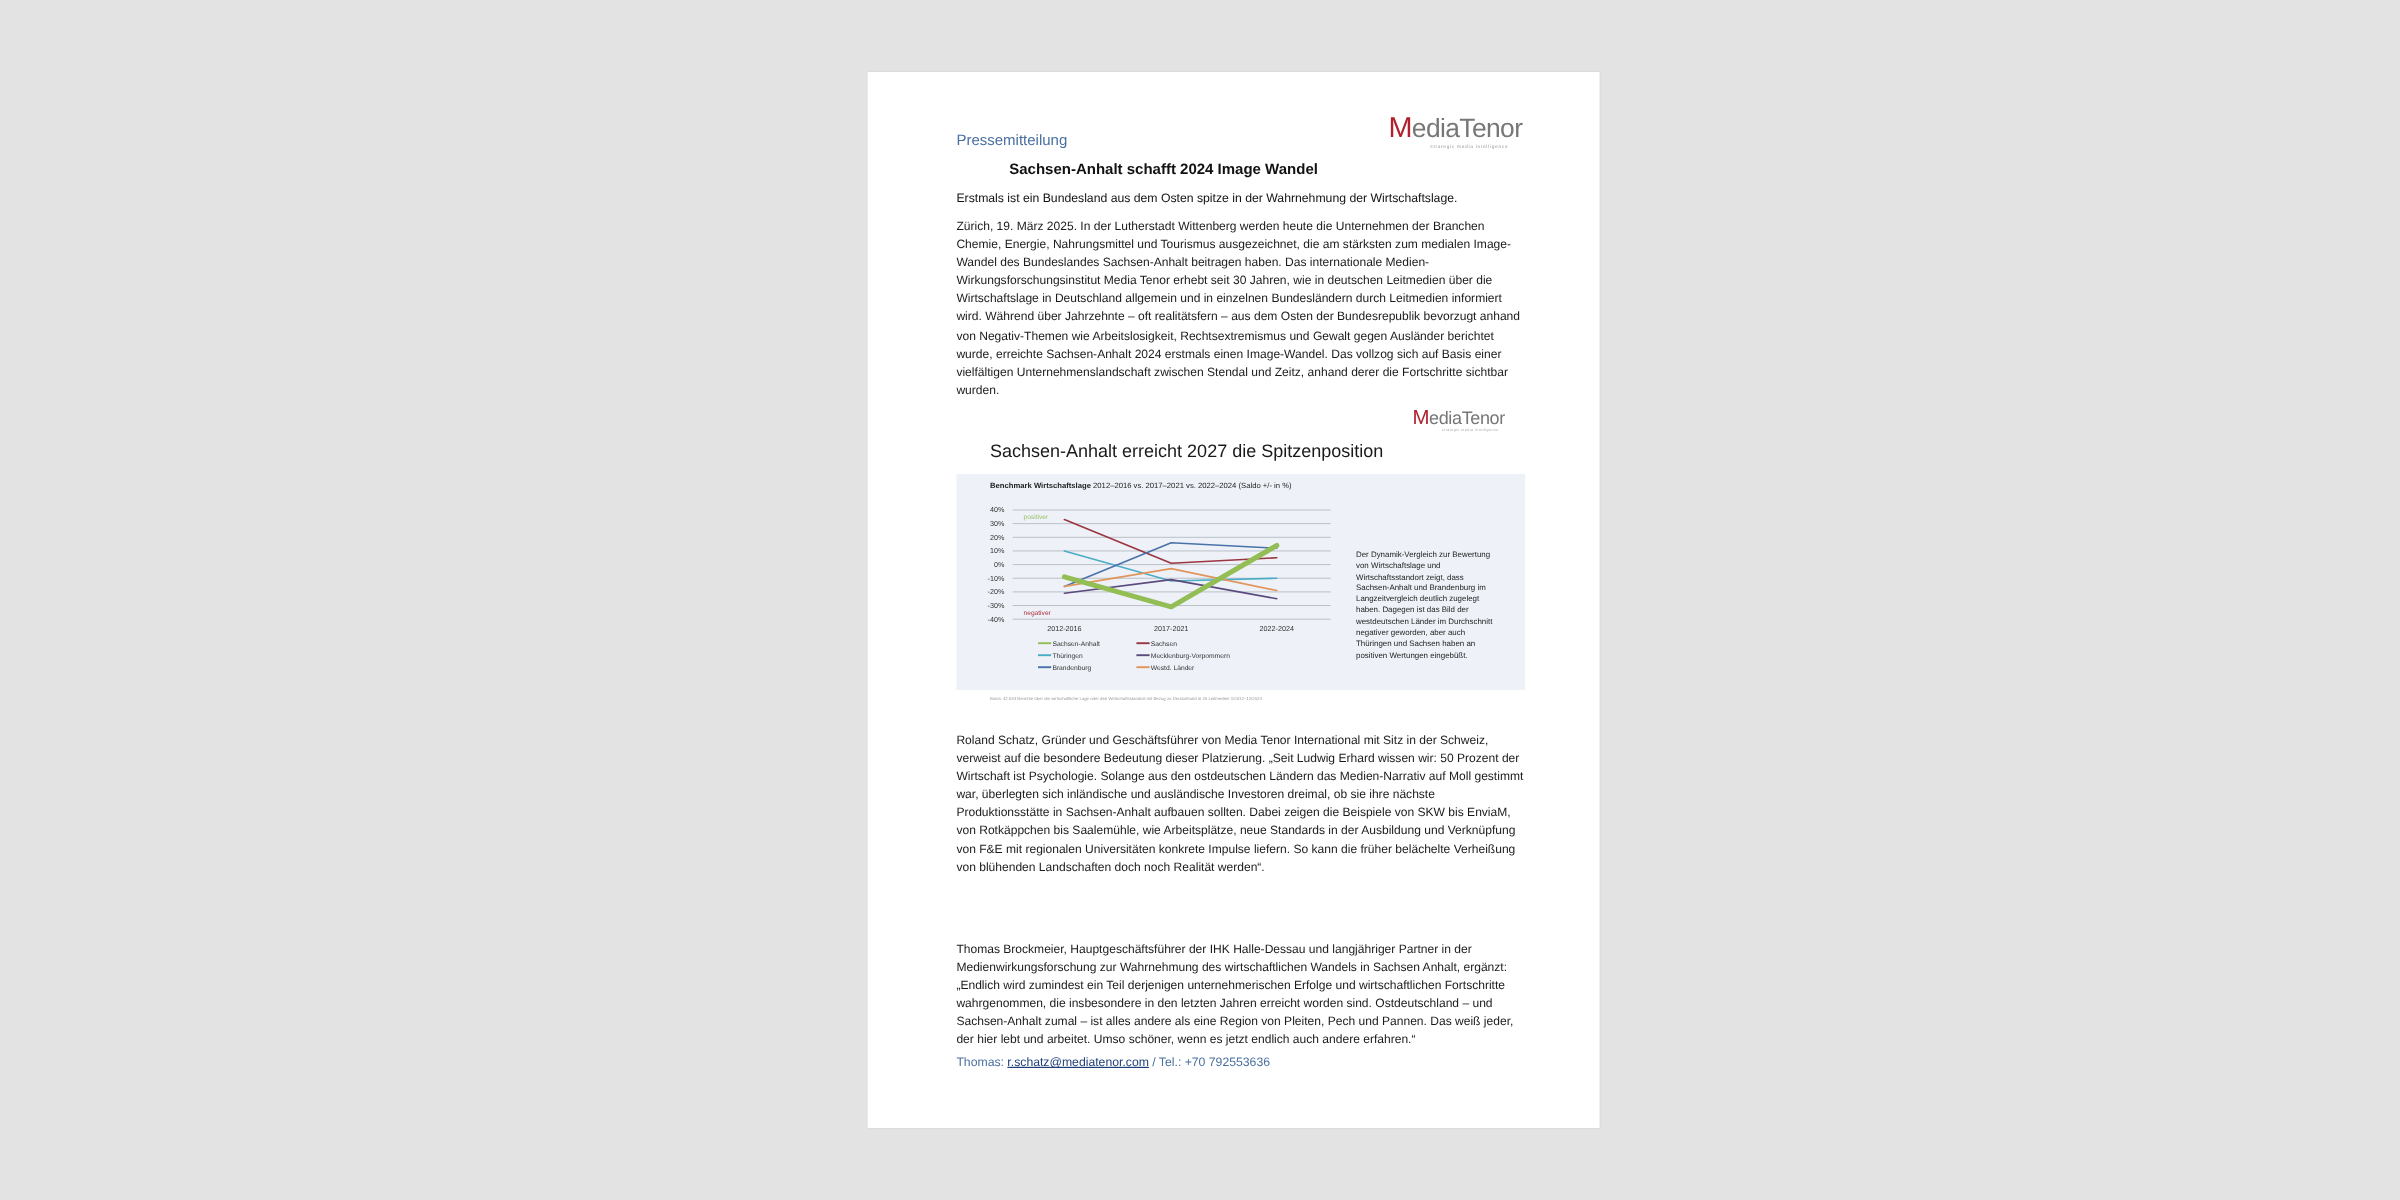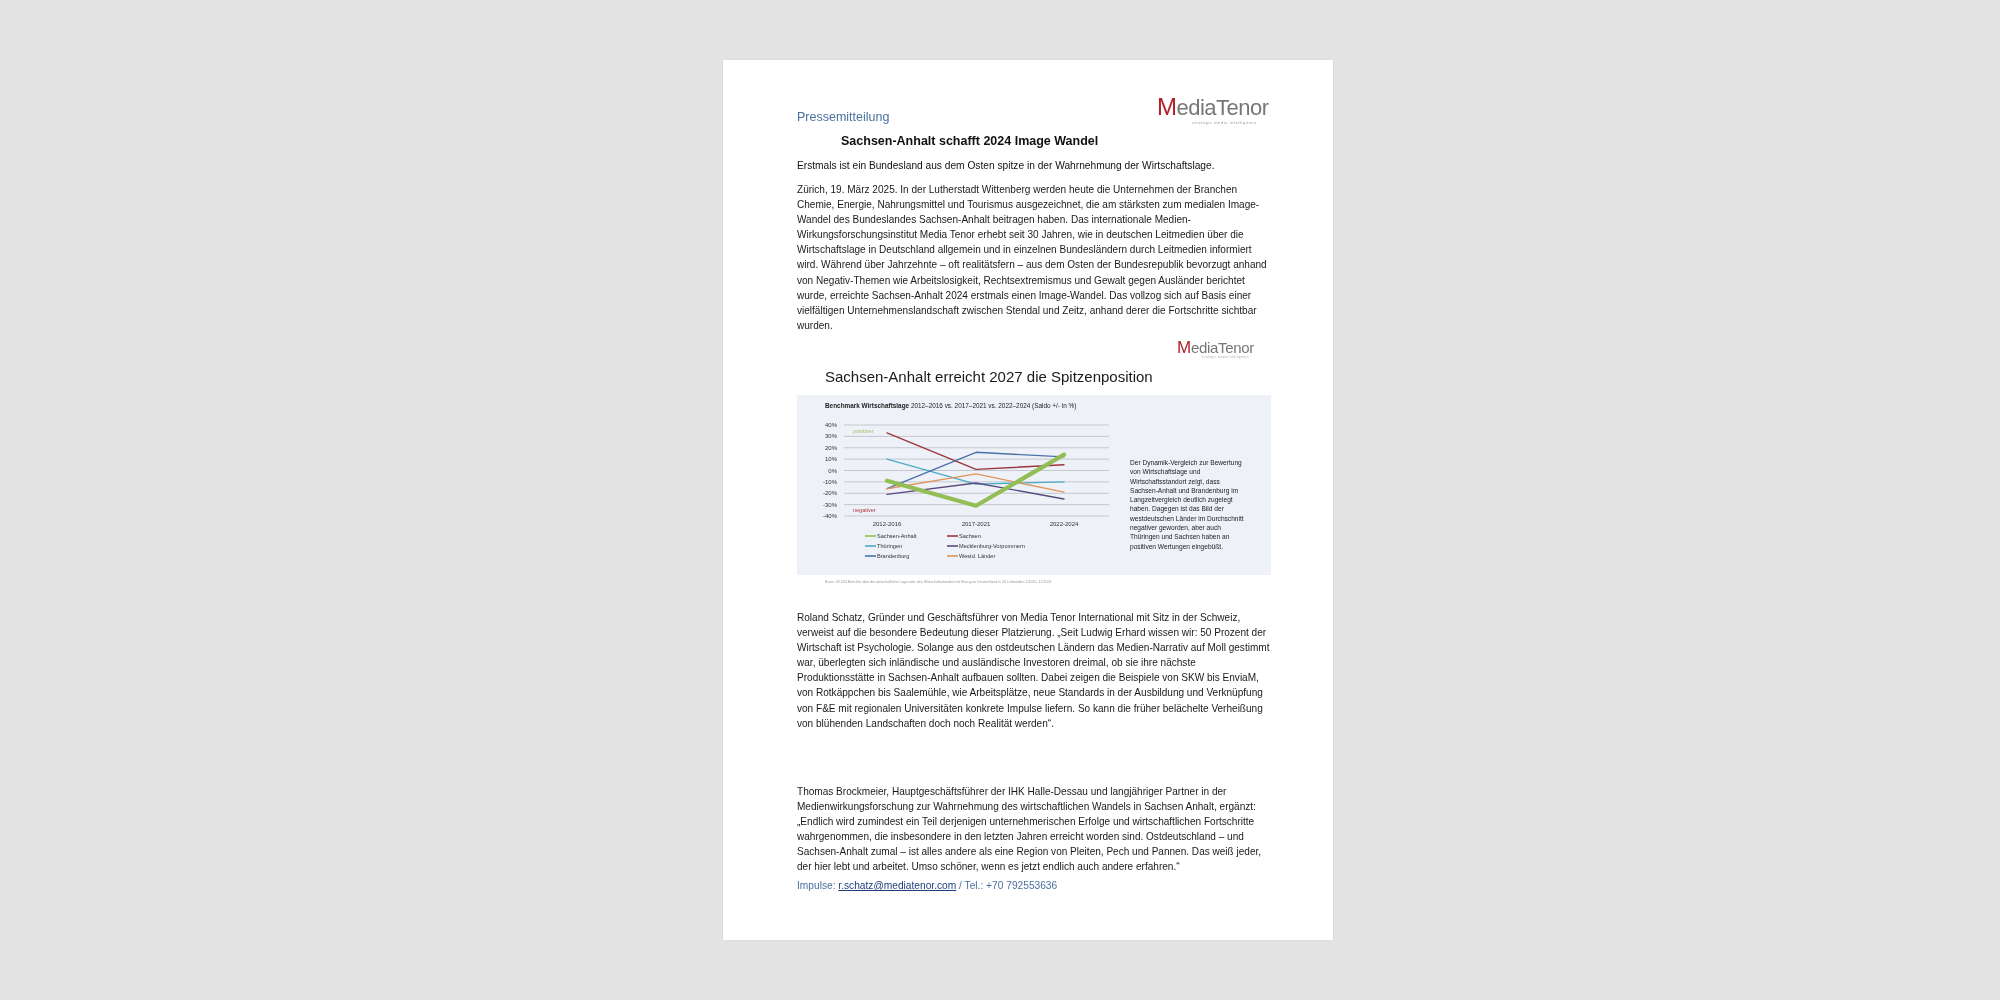--- a/index.html
+++ b/index.html
@@ -95,15 +95,15 @@
         <text x="162" y="163" font-size="5.6" fill="#333">Westd. Länder</text>
       </svg>
     <div class="chart-note">Der Dynamik-Vergleich zur Bewertung von Wirtschaftslage und Wirtschaftsstandort zeigt, dass Sachsen-Anhalt und Brandenburg im Langzeitvergleich deutlich zugelegt haben. Dagegen ist das Bild der westdeutschen Länder im Durchschnitt negativer geworden, aber auch Thüringen und Sachsen haben an positiven Wertungen eingebüßt.</div>
   </div>
   <div class="footnote">Basis: 42.534 Berichte über die wirtschaftliche Lage oder den Wirtschaftsstandort mit Bezug zu Deutschland in 20 Leitmedien 1/2012–12/2024</div>
 
   <div class="para p2">Roland Schatz, Gründer und Geschäftsführer von Media Tenor International mit Sitz in der Schweiz, verweist auf die besondere Bedeutung dieser Platzierung. „Seit Ludwig Erhard wissen wir: 50 Prozent der Wirtschaft ist Psychologie. Solange aus den ostdeutschen Ländern das Medien-Narrativ auf Moll gestimmt war, überlegten sich inländische und ausländische Investoren dreimal, ob sie ihre nächste Produktionsstätte in Sachsen-Anhalt aufbauen sollten. Dabei zeigen die Beispiele von SKW bis EnviaM, von Rotkäppchen bis Saalemühle, wie Arbeitsplätze, neue Standards in der Ausbildung und Verknüpfung von F&amp;E mit regionalen Universitäten konkrete Impulse liefern. So kann die früher belächelte Verheißung von blühenden Landschaften doch noch Realität werden“.</div>
   <div class="para p3">Thomas Brockmeier, Hauptgeschäftsführer der IHK Halle-Dessau und langjähriger Partner in der Medienwirkungsforschung zur Wahrnehmung des wirtschaftlichen Wandels in Sachsen Anhalt, ergänzt: „Endlich wird zumindest ein Teil derjenigen unternehmerischen Erfolge und wirtschaftlichen Fortschritte wahrgenommen, die insbesondere in den letzten Jahren erreicht worden sind. Ostdeutschland – und Sachsen-Anhalt zumal – ist alles andere als eine Region von Pleiten, Pech und Pannen. Das weiß jeder, der hier lebt und arbeitet. Umso schöner, wenn es jetzt endlich auch andere erfahren.“</div>
 
   <div class="contact">
-    <span>Impulse: </span><a>r.schatz@mediatenor.com</a><span> / Tel.: +70 792553636</span>
+    <span>Thomas: </span><a>r.schatz@mediatenor.com</a><span> / Tel.: +70 792553636</span>
   </div>
 </div>
 
 </body></html>

